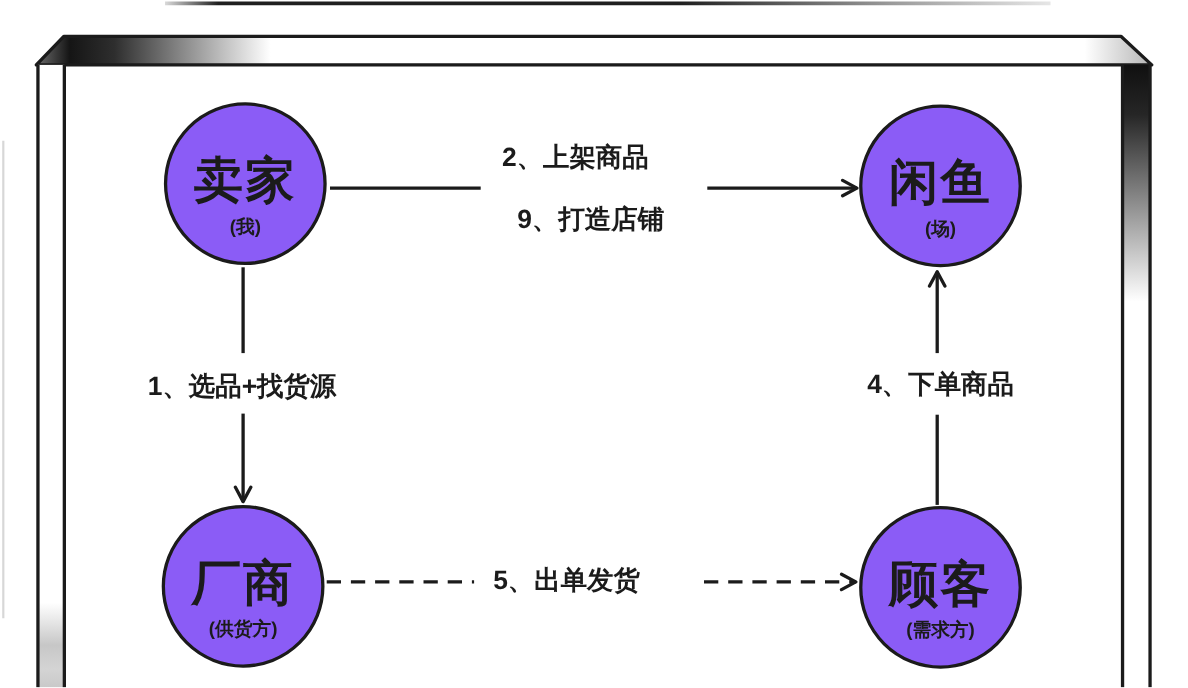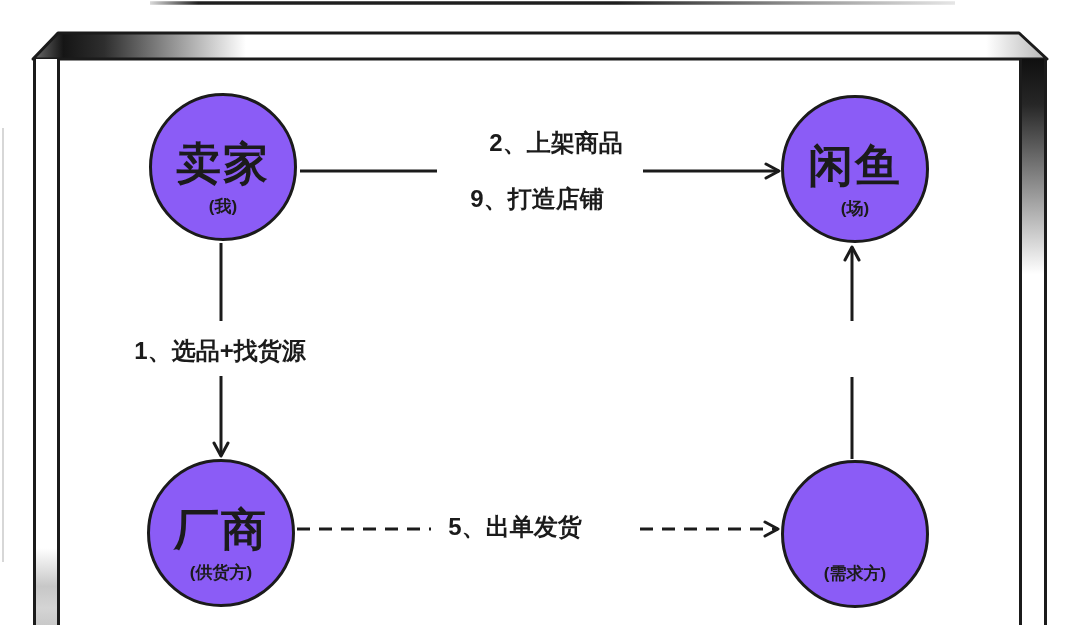--- a/index.html
+++ b/index.html
@@ -105,21 +105,23 @@
     <div class="node-label">闲鱼</div>
     <div class="node-sub">(场)</div>
   </div>
 
   <div class="node" style="left:147px;top:459px">
     <div class="node-label">厂商</div>
     <div class="node-sub">(供货方)</div>
   </div>
 
   <div class="node" style="left:781px;top:460px">
+    <div class="node-label">顾客</div>
     <div class="node-sub">(需求方)</div>
   </div>
 
-  <div class="edge-label" style="left:556px;top:143px">2、上架商品</div>
+  <div class="edge-label" style="left:523px;top:143px">2、上架商品</div>
   <div class="edge-label" style="left:537px;top:199px">9、打造店铺</div>
   <div class="edge-label" style="left:220px;top:351px">1、选品+找货源</div>
+  <div class="edge-label" style="left:855px;top:349px">4、下单商品</div>
   <div class="edge-label" style="left:515px;top:527px">5、出单发货</div>
 
 </div>
 
 </body></html>

